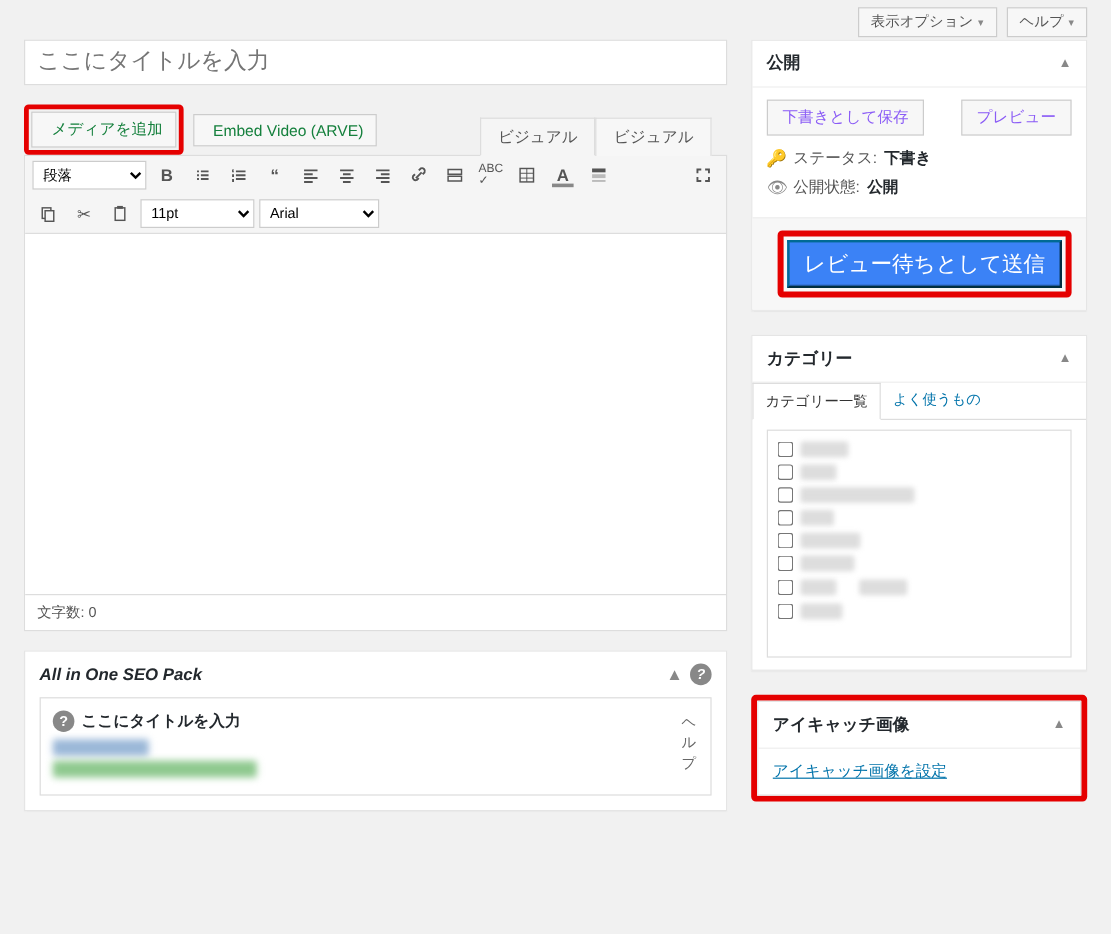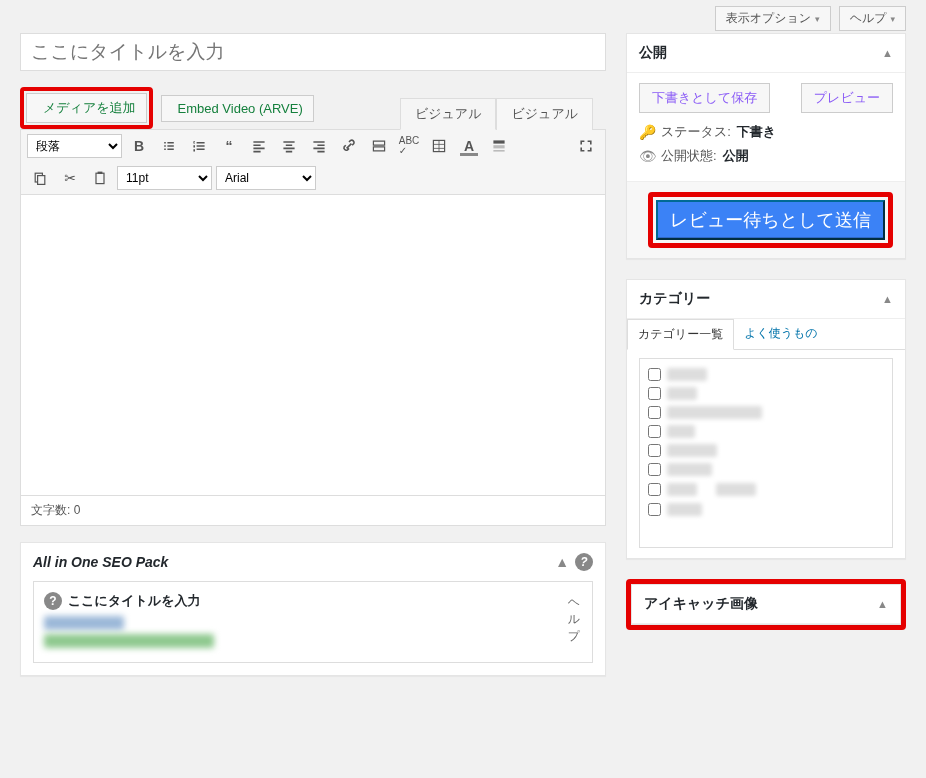--- a/index.html
+++ b/index.html
@@ -279,17 +279,20 @@
         </div>
       </div>
 
 
       <div class="eyecatch-red">
         <div class="postbox" style="margin-bottom:0;">
           <div class="postbox-header">
             <span>アイキャッチ画像</span>
             <span class="toggle">▲</span>
           </div>
+          <div class="postbox-body">
+            <a class="link">アイキャッチ画像を設定</a>
+          </div>
         </div>
       </div>
     </div>
   </div>
 </div>
 
 </body></html>

